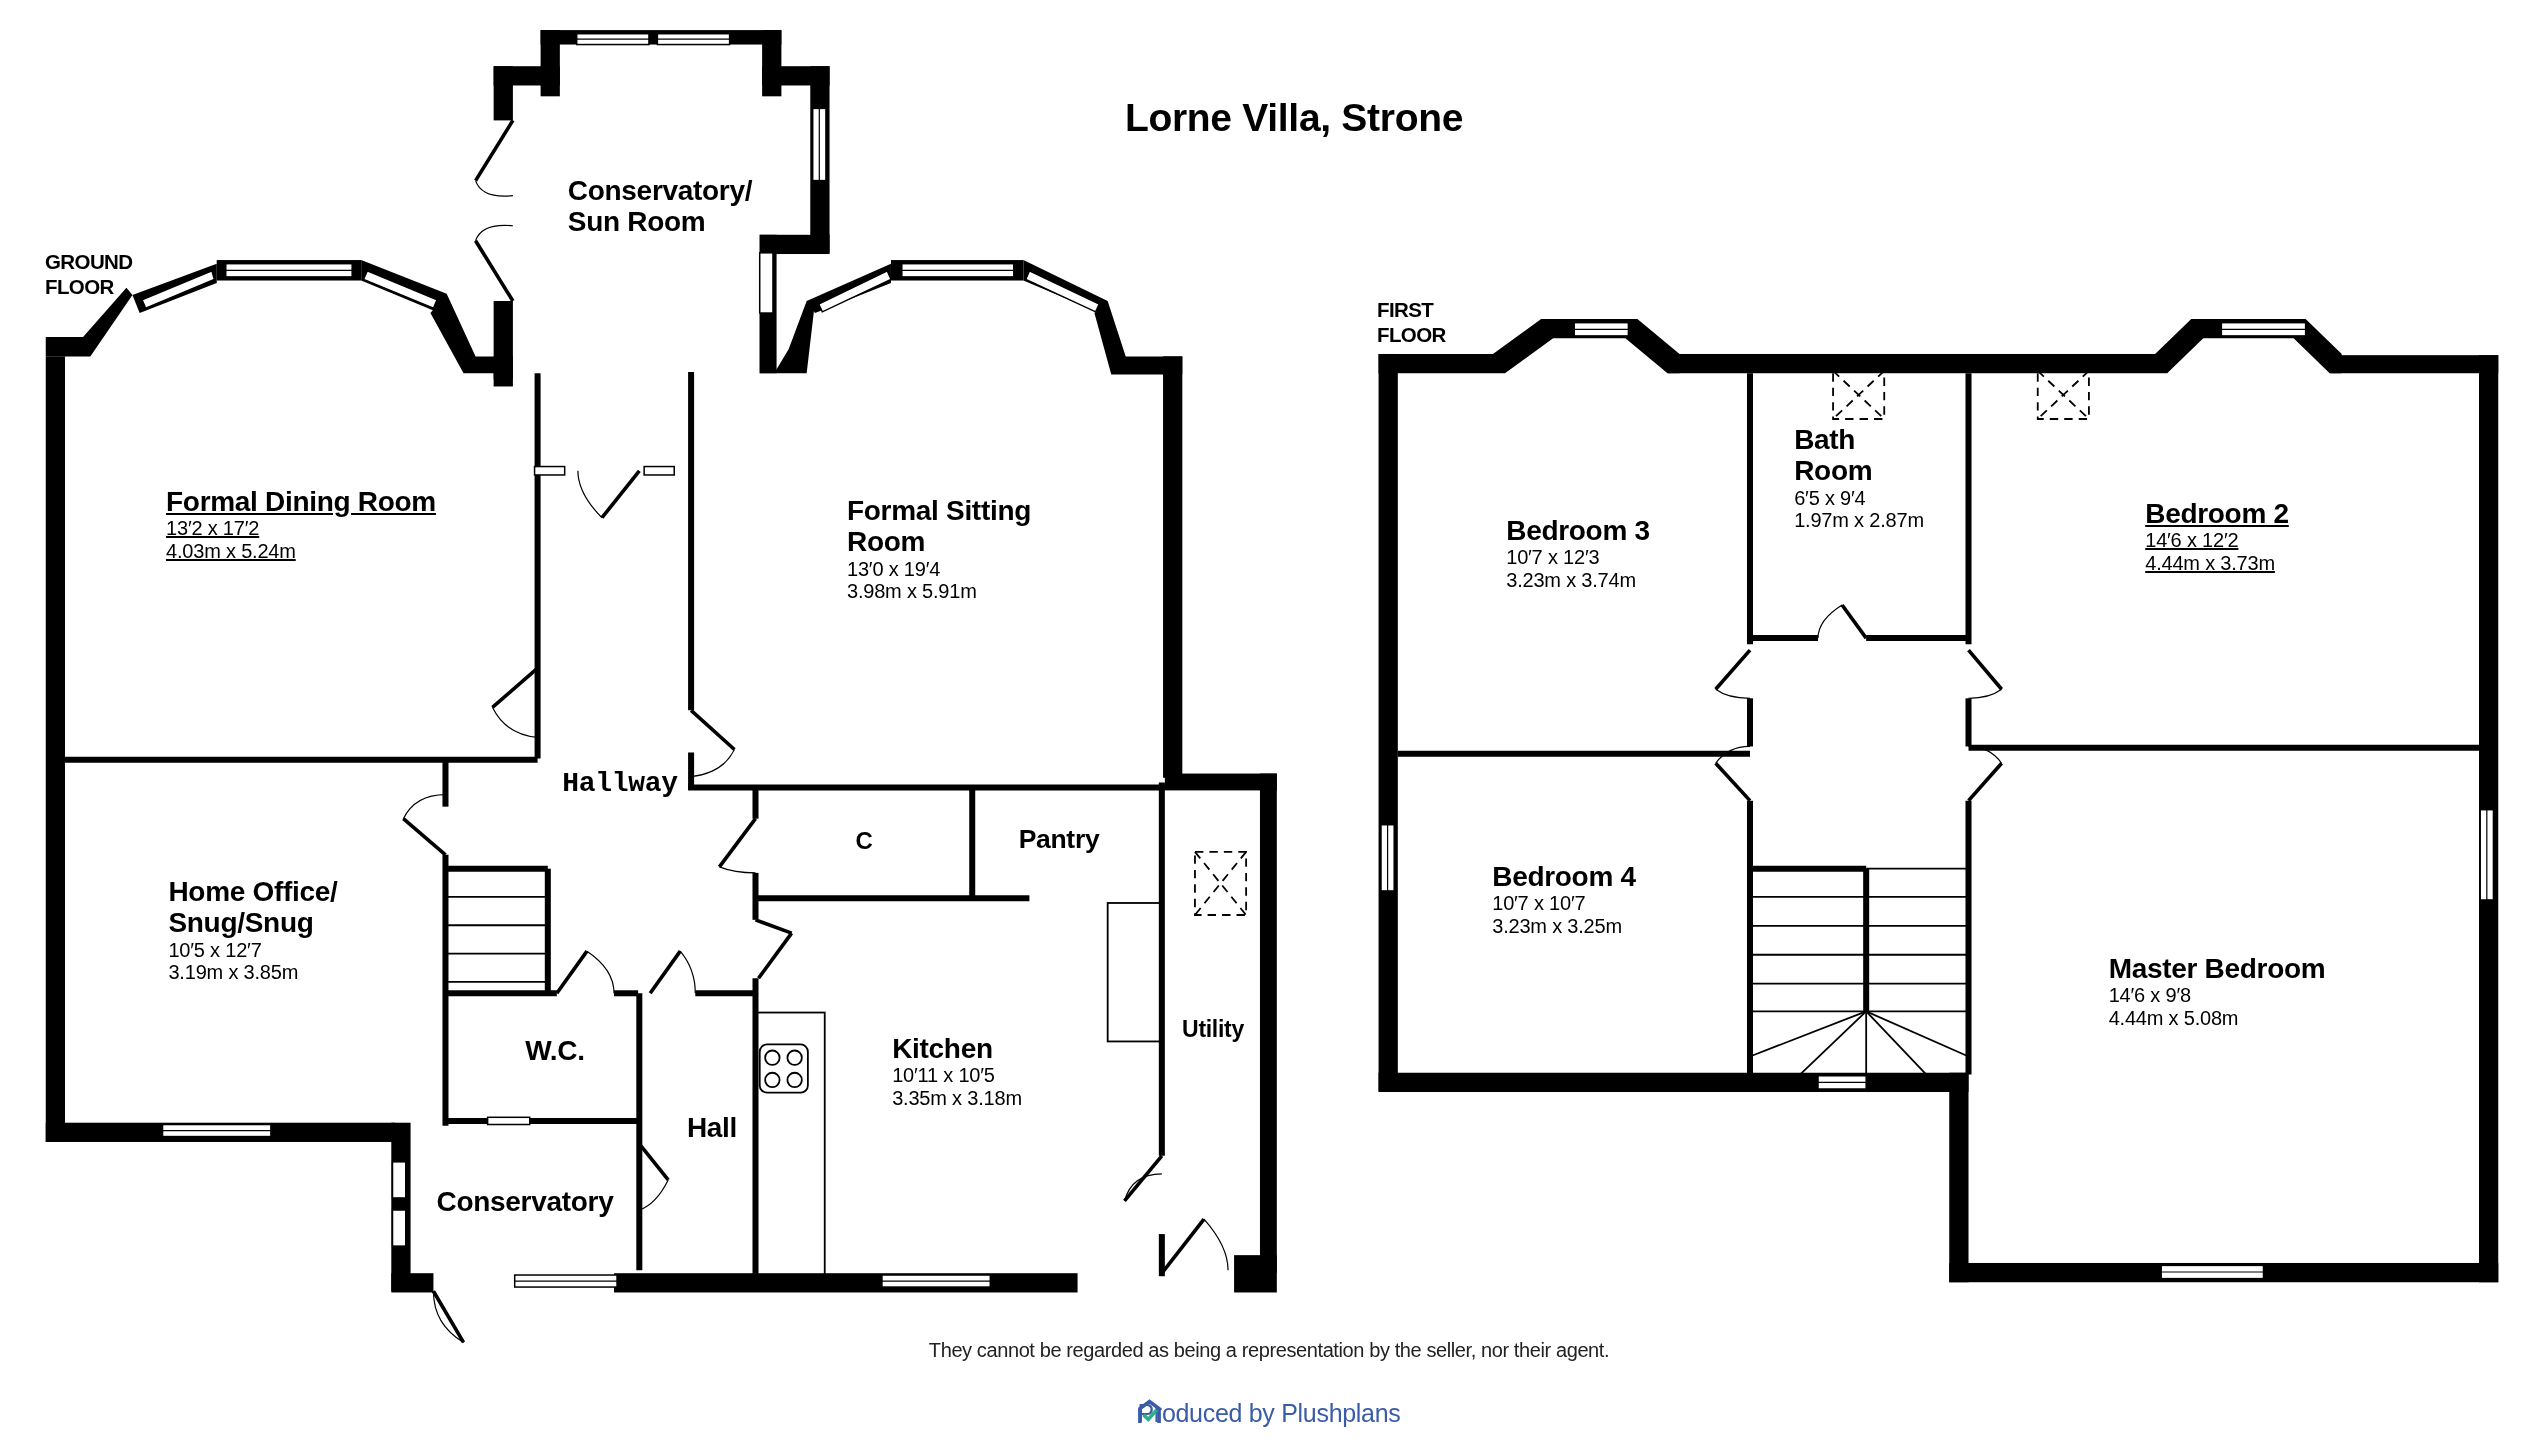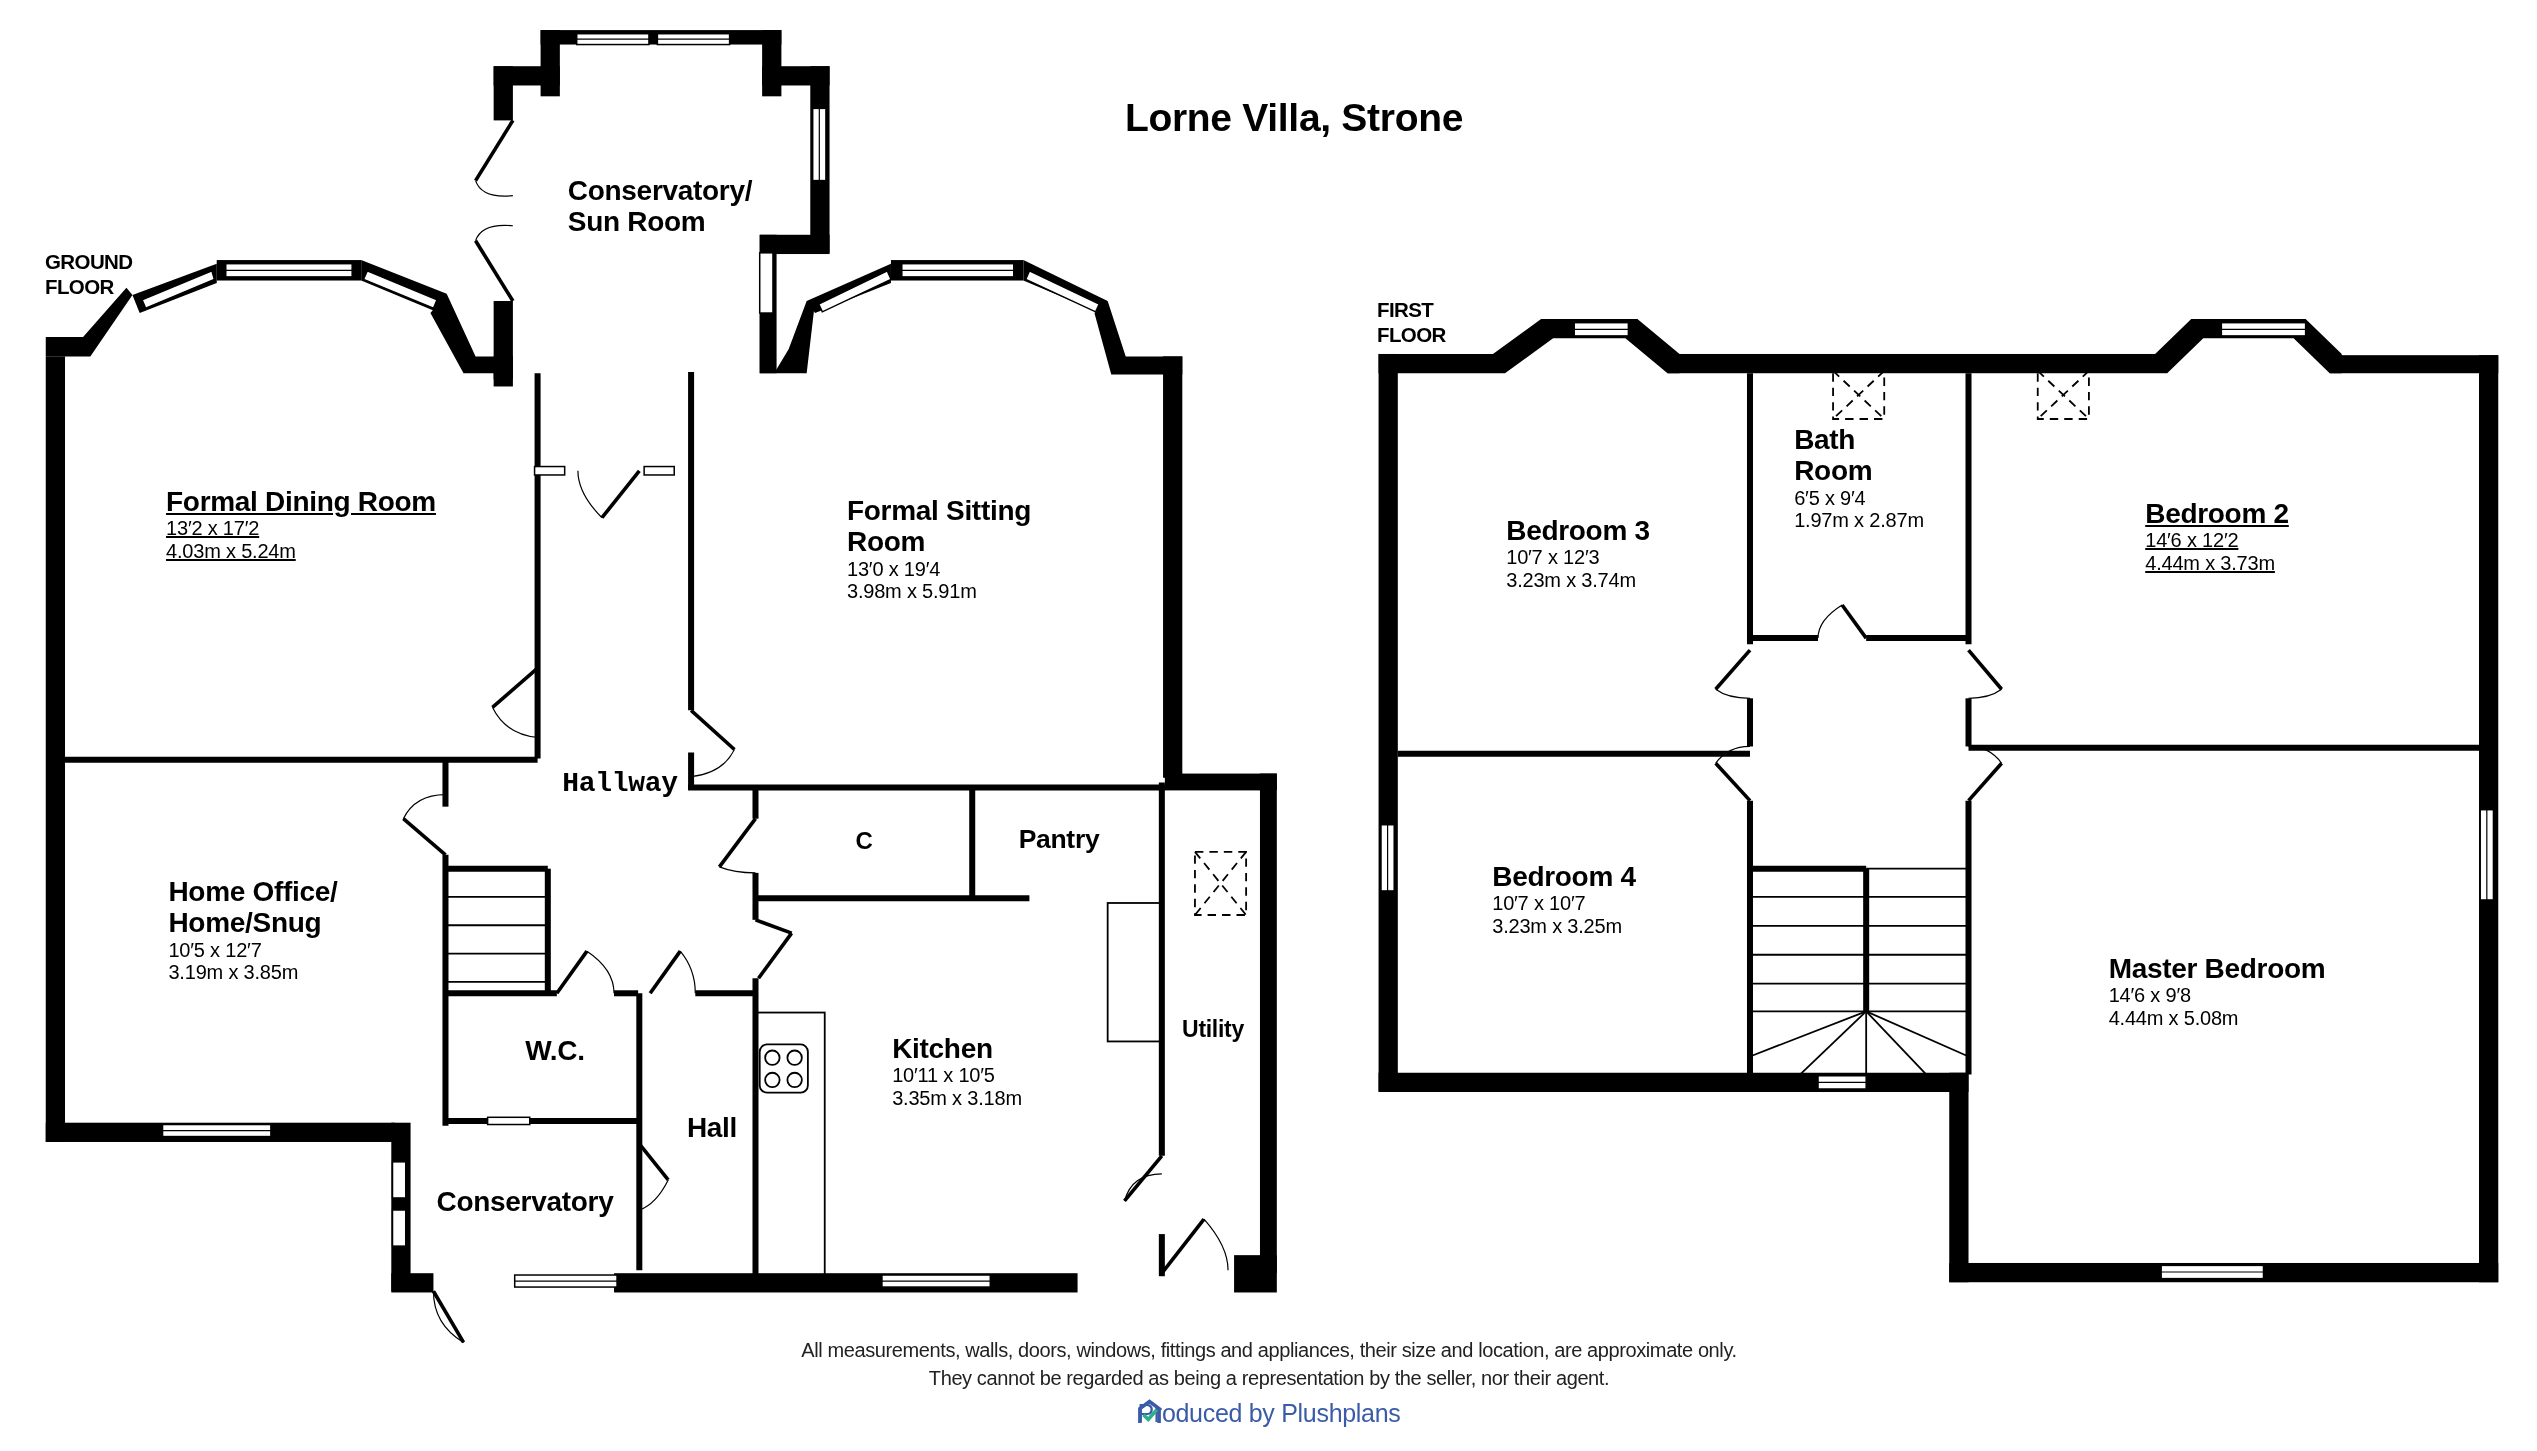--- a/index.html
+++ b/index.html
@@ -279,21 +279,21 @@
   <span class="room-dim">13′0 x 19′4</span>
   <span class="room-dim">3.98m x 5.91m</span>
 </div>
 
 <div class="lbl" style="left:620px; top:768px;font-family:Liberation Mono, monospace;">
   <span class="room-name">Hallway</span>
 </div>
 
 <div class="lbl" style="left:253px; top:876px;">
   <span class="room-name">Home Office/</span>
-  <span class="room-name">Home/Snug</span>
+  <span class="room-name">Snug/Snug</span>
   <span class="room-dim">10′5 x 12′7</span>
   <span class="room-dim">3.19m x 3.85m</span>
 </div>
 
 <div class="lbl" style="left:864px; top:828px;">
   <span class="room-name" style="font-size:24px;">C</span>
 </div>
 
 <div class="lbl" style="left:1052px; top:825px;">
   <span class="room-name" style="font-size:26.5px;margin-left:14px;">Pantry</span>
@@ -346,21 +346,20 @@
   <span class="room-dim">3.23m x 3.25m</span>
 </div>
 
 <div class="lbl" style="left:2217px; top:953px;">
   <span class="room-name">Master Bedroom</span>
   <span class="room-dim">14′6 x 9′8</span>
   <span class="room-dim">4.44m x 5.08m</span>
 </div>
 
 <div class="disclaimer">
-  <div>All measurements, walls, doors, windows, fittings and appliances, their size and location, are approximate only.</div>
   <div>They cannot be regarded as being a representation by the seller, nor their agent.</div>
 </div>
 
 <div class="brand">
   <span>Produced by Plushplans</span>
   <svg width="24" height="26.5" viewBox="0 0 40 44">
     <path d="M4 40 L4 16 L20 4 L36 16 L36 40" fill="none" stroke="#3a5ba7" stroke-width="6" stroke-linejoin="miter"></path>
     <path d="M10 26 L18 34 L32 18" fill="none" stroke="#2bb08a" stroke-width="6"></path>
   </svg>
 </div>

